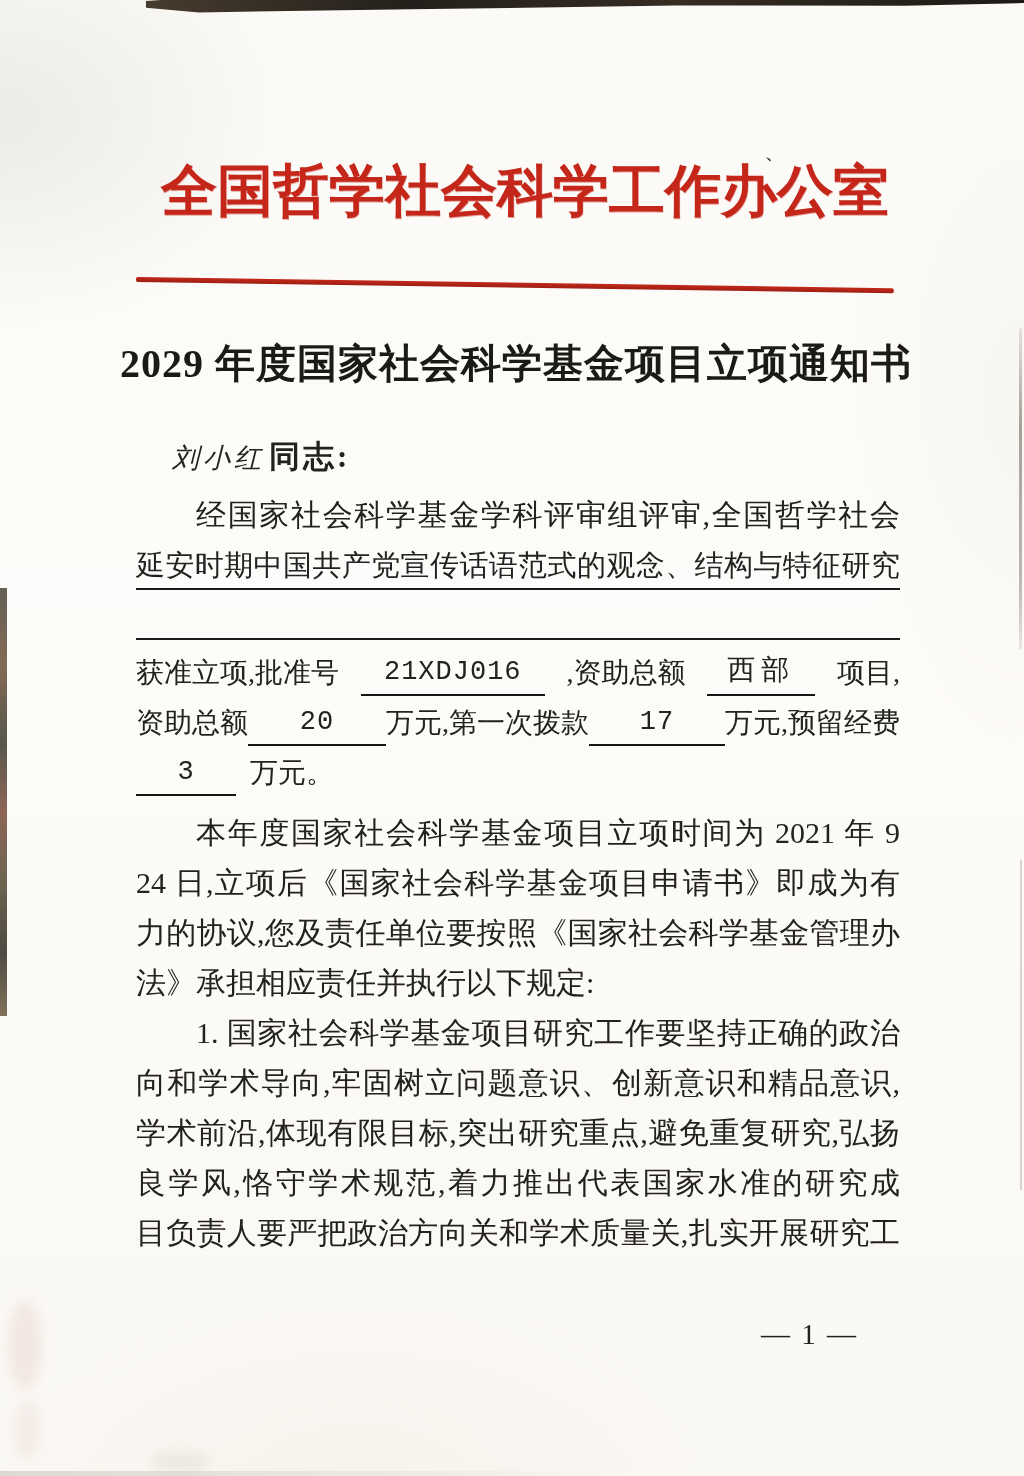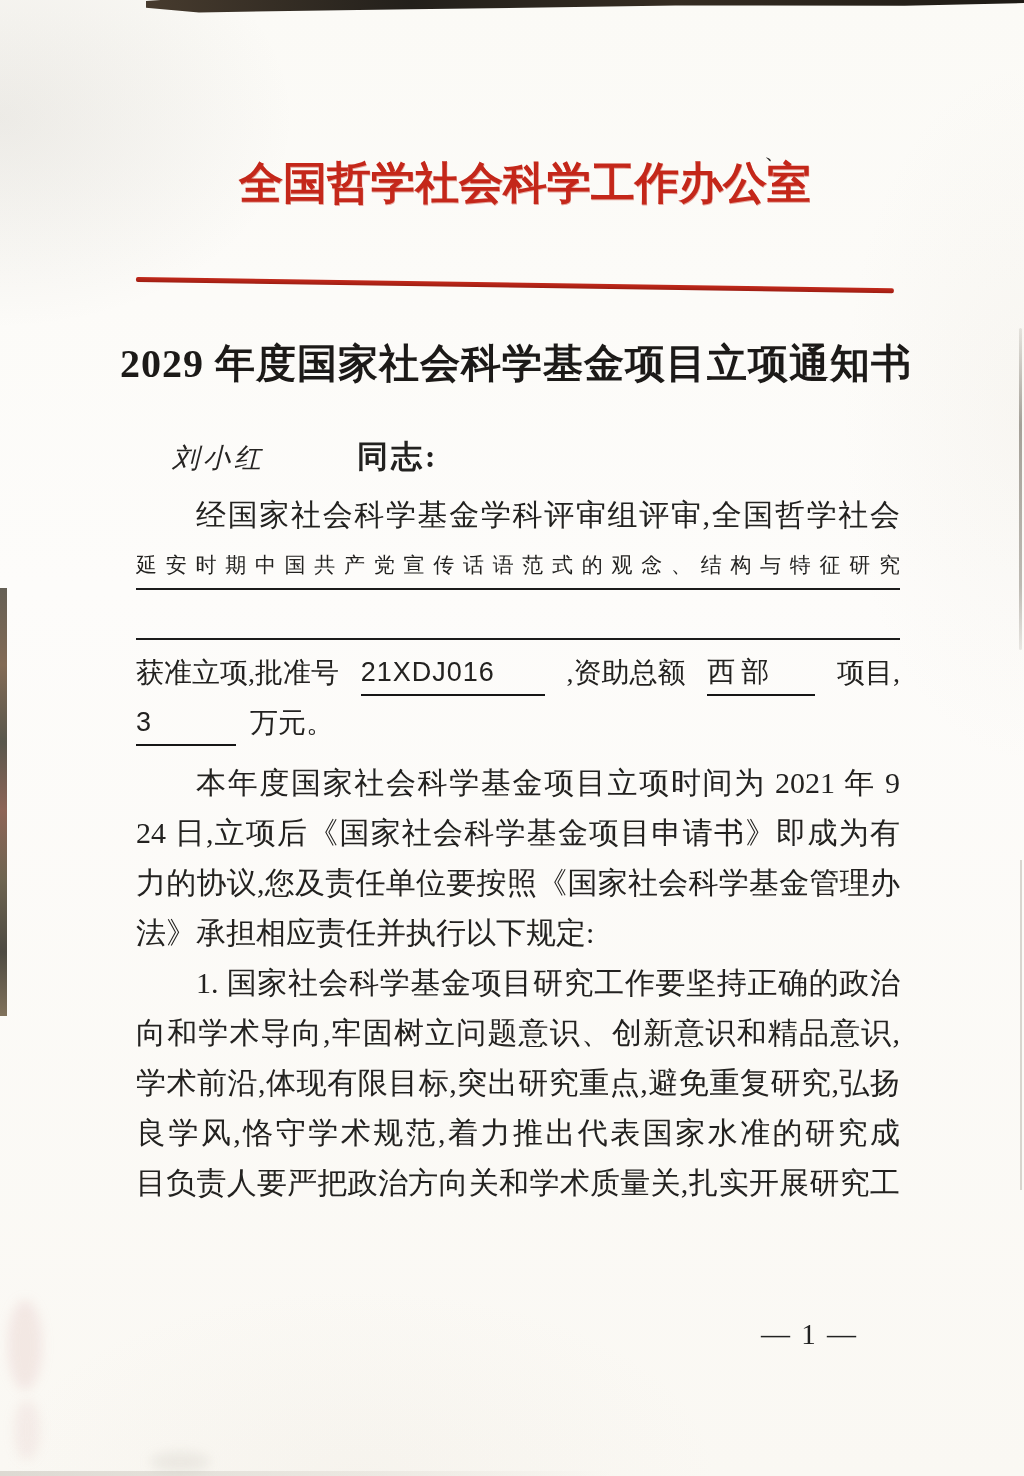--- a/index.html
+++ b/index.html
@@ -50,60 +50,60 @@
   .artifact-smudge2{left:14px;top:1400px;width:26px;height:60px;background:rgba(206,146,146,.12);}
   .artifact-smudge3{left:150px;top:1452px;width:60px;height:20px;background:rgba(180,170,160,.18);}
   .artifact-bottom{
     position:absolute;left:0;bottom:0;width:60%;height:5px;
     background:linear-gradient(90deg,rgba(185,180,170,.45),rgba(185,180,170,0));
   }
   
   .org{
     position:absolute;top:154px;left:0;width:100%;
     text-align:center;padding-left:26px;box-sizing:border-box;
-    font-size:44px;font-weight:bold;letter-spacing:0px;
+    font-size:56px;font-weight:bold;letter-spacing:0px;
     color:#c4271a;
     text-shadow:0.5px 0.5px 0 rgba(196,39,26,.4);
     white-space:nowrap;
   }
   .red-rule{
     position:absolute;top:277px;left:136px;width:758px;height:5px;
     background:linear-gradient(180deg,#c32a1c,#9e1d12);
     transform:rotate(0.85deg);transform-origin:0 0;
     border-radius:2px;
   }
   
   .title{
     position:absolute;top:336px;left:0;width:100%;
     text-align:center;padding-left:8px;box-sizing:border-box;
     font-size:40px;font-weight:bold;color:#1c1a18;
     white-space:nowrap;letter-spacing:1px;
   }
   .recipient{position:absolute;top:436px;left:172px;white-space:nowrap;}
   .recipient .name{font-size:27px;letter-spacing:4px;color:#262422;font-style:italic;}
-  .recipient .salutation{font-size:31px;font-weight:bold;margin-left:88px;letter-spacing:3px;}
+  .recipient .salutation{font-size:31px;font-weight:bold;letter-spacing:3px;}
   
   .body{
     position:absolute;top:490px;left:136px;width:764px;
     font-size:30px;line-height:50px;color:#232220;
   }
   .line{height:50px;white-space:nowrap;}
   .fill{text-align:justify;text-align-last:justify;white-space:normal;overflow:hidden;}
   .indent{text-indent:60px;}
   .project-line{
-    font-size:21px;border-bottom:2px solid #1c1c1c;box-sizing:border-box;
+    font-size:29px;border-bottom:2px solid #1c1c1c;box-sizing:border-box;
   }
   .blank-line{border-bottom:2px solid #1c1c1c;box-sizing:border-box;}
   .approval{margin-top:6px;font-size:28px;}
   .approval .row{display:flex;height:50px;align-items:flex-end;justify-content:space-between;}
   .approval .row.last{justify-content:flex-start;gap:14px;}
   .approval .seg{line-height:46px;white-space:nowrap;}
   .approval .blank{
     border-bottom:2px solid #161616;height:46px;line-height:44px;
-    box-sizing:border-box;
+    text-align:center;box-sizing:border-box;font-family:Liberation Mono, monospace;
   }
   .val-sans{font-family:"Liberation Sans","DejaVu Sans",sans-serif;font-size:27px;letter-spacing:1px;}
   .val-cjk{font-size:28px;letter-spacing:6px;}
   .w-num{width:184px;}
   .w-cat{width:108px;}
   .w-total{width:140px;}
   .w-first{width:138px;}
   .w-res{width:100px;}
   .para2{margin-top:12px;}
   .para3{margin-top:0px;}
@@ -147,20 +147,27 @@
     <div class="line blank-line"></div>
 
     <div class="approval">
       <div class="row">
         <span class="seg">获准立项,批准号</span>
         <span class="blank w-num val-sans">21XDJ016</span>
         <span class="seg">,资助总额</span>
         <span class="blank w-cat val-cjk">西部</span>
         <span class="seg">项目,</span>
       </div>
+      <div class="row">
+        <span class="seg">资助总额</span>
+        <span class="blank w-total val-sans">20</span>
+        <span class="seg">万元,第一次拨款</span>
+        <span class="blank w-first val-sans">17</span>
+        <span class="seg">万元,预留经费</span>
+      </div>
       <div class="row last">
         <span class="blank w-res val-sans">3</span>
         <span class="seg">万元。</span>
       </div>
     </div>
 
     <div class="para2">
       <div class="line fill indent">本年度国家社会科学基金项目立项时间为 2021 年 9 月</div>
       <div class="line fill">24 日,立项后《国家社会科学基金项目申请书》即成为有约束</div>
       <div class="line fill">力的协议,您及责任单位要按照《国家社会科学基金管理办</div>

